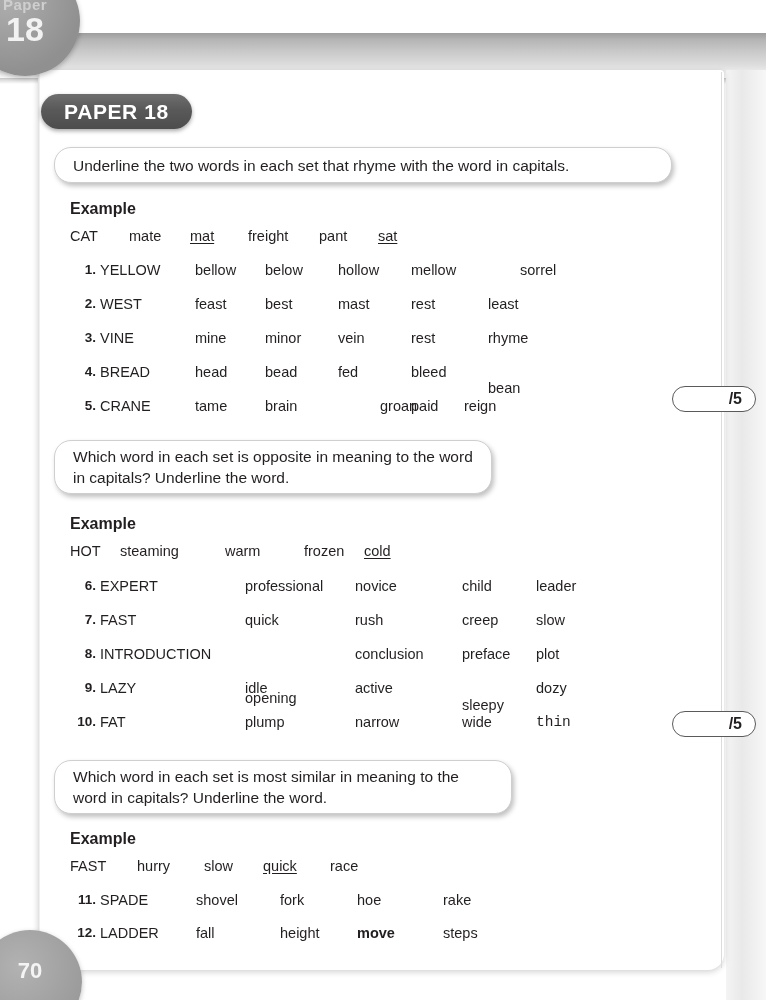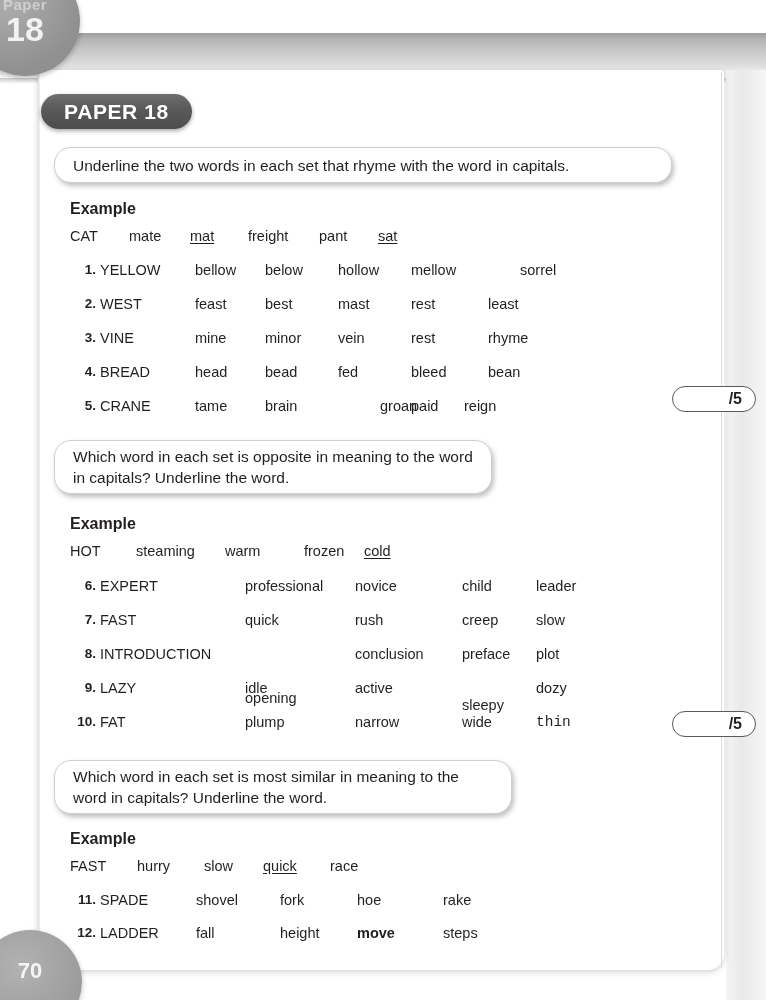--- a/index.html
+++ b/index.html
@@ -270,34 +270,34 @@
       <span class="row-option" style="left: 411px;">rest</span>
       <span class="row-option" style="left: 488px;">rhyme</span>
     </div>
     <div class="word-row" style="left: 0px; top: 364px;">
       <span class="row-number" style="left: 72px;">4.</span>
       <span class="row-head" style="left: 100px;">BREAD</span>
       <span class="row-option" style="left: 195px;">head</span>
       <span class="row-option" style="left: 265px;">bead</span>
       <span class="row-option" style="left: 338px;">fed</span>
       <span class="row-option" style="left: 411px;">bleed</span>
-      <span class="row-option" style="left: 488px;">bean</span>
+      <span class="row-option" style="left: 488px; margin-top: 16px;">bean</span>
     </div>
     <div class="word-row" style="left: 0px; top: 398px;">
       <span class="row-number" style="left: 72px;">5.</span>
       <span class="row-head" style="left: 100px;">CRANE</span>
       <span class="row-option" style="left: 195px;">tame</span>
       <span class="row-option" style="left: 265px;">brain</span>
       <span class="row-option" style="left: 338px; margin-left: 42px;">groan</span>
       <span class="row-option" style="left: 411px;">paid</span>
       <span class="row-option" style="left: 464px;">reign</span>
     </div>
     <div class="word-row" style="left: 0px; top: 543px;">
       <span class="row-head" style="left: 70px;">HOT</span>
-      <span class="row-option" style="left: 136px; text-align: right;">steaming</span>
+      <span class="row-option" style="left: 120px; text-align: right;">steaming</span>
       <span class="row-option" style="left: 225px;">warm</span>
       <span class="row-option" style="left: 304px;">frozen</span>
       <span class="row-option underlined" style="left: 364px;">cold</span>
     </div>
     <div class="word-row" style="left: 0px; top: 578px;">
       <span class="row-number" style="left: 72px;">6.</span>
       <span class="row-head" style="left: 100px;">EXPERT</span>
       <span class="row-option" style="left: 245px;">professional</span>
       <span class="row-option" style="left: 355px;">novice</span>
       <span class="row-option" style="left: 462px;">child</span>

